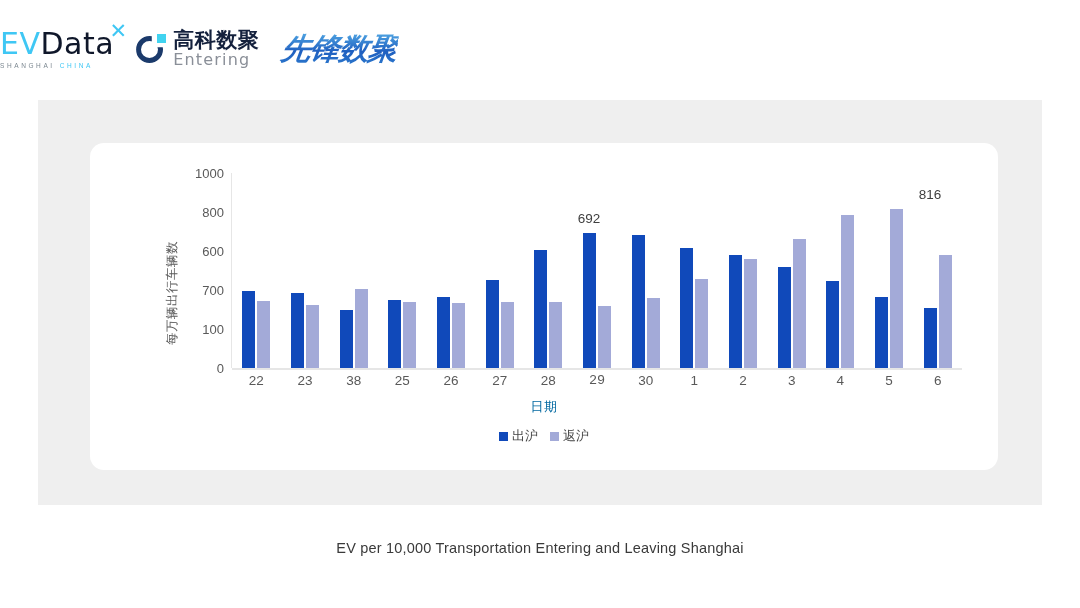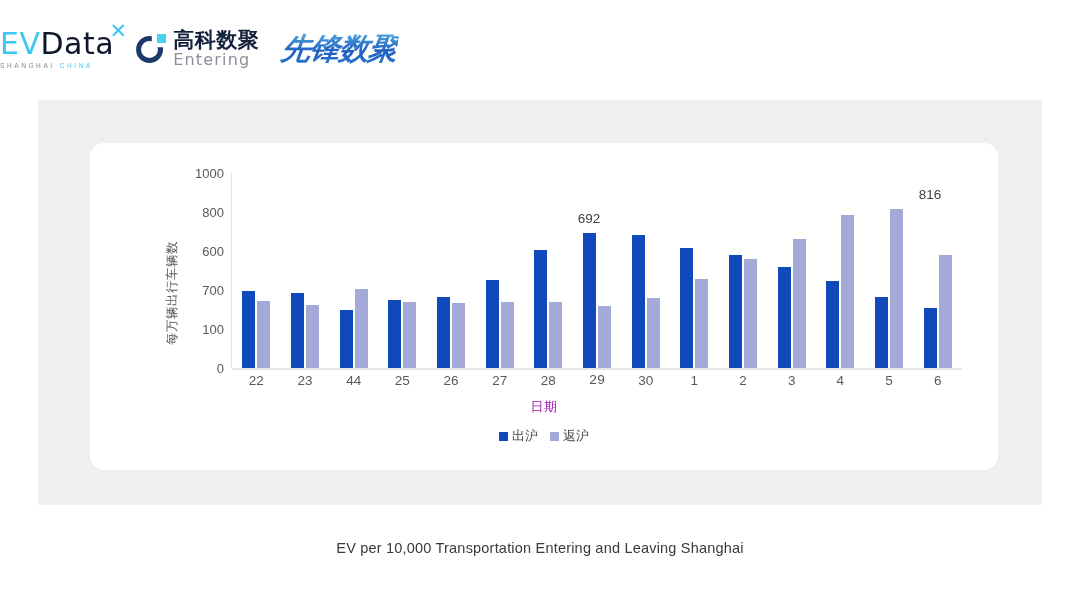--- a/index.html
+++ b/index.html
@@ -197,21 +197,21 @@
     color: #595959;
     transform: translateX(-50%);
     white-space: nowrap;
   }
   .x-axis-title {
     position: absolute;
     left: 0; top: 255px;
     width: 908px;
     text-align: center;
     font-size: 13px;
-    color: #a21caf;
+    color: #0369a1;
     letter-spacing: 0.5px;
   }
   .legend {
     position: absolute;
     left: 0; top: 284px;
     width: 908px;
     display: flex;
     align-items: center;
     justify-content: center;
     gap: 12px;
@@ -368,21 +368,21 @@
             <div class="bar out" title="出沪 6: 306" style="height: 59.67px; background: rgb(16, 73, 186);"></div>
             <div class="bar back" title="返沪 6: 578" style="height: 112.71px; background: rgb(163, 170, 216);"></div>
           </div>
           <div class="bar-label" style="left: 357px; top: 38.06px;">692</div>
           <div class="bar-label" style="left: 665px; top: 13.88px; margin-left: 33px;">816</div>
         </div>
 
       <div class="x-ticks" id="x-ticks">
           <div class="x-tick" style="left: 24.3333px;">22</div>
           <div class="x-tick" style="left: 73px;">23</div>
-          <div class="x-tick" style="left: 121.667px;">44</div>
+          <div class="x-tick" style="left: 121.667px;">38</div>
           <div class="x-tick" style="left: 170.333px;">25</div>
           <div class="x-tick" style="left: 219px;">26</div>
           <div class="x-tick" style="left: 267.667px;">27</div>
           <div class="x-tick" style="left: 316.333px;">28</div>
           <div class="x-tick" style="left: 365px; font-family: Liberation Mono, monospace;">29</div>
           <div class="x-tick" style="left: 413.667px;">30</div>
           <div class="x-tick" style="left: 462.333px;">1</div>
           <div class="x-tick" style="left: 511px;">2</div>
           <div class="x-tick" style="left: 559.667px;">3</div>
           <div class="x-tick" style="left: 608.333px;">4</div>

